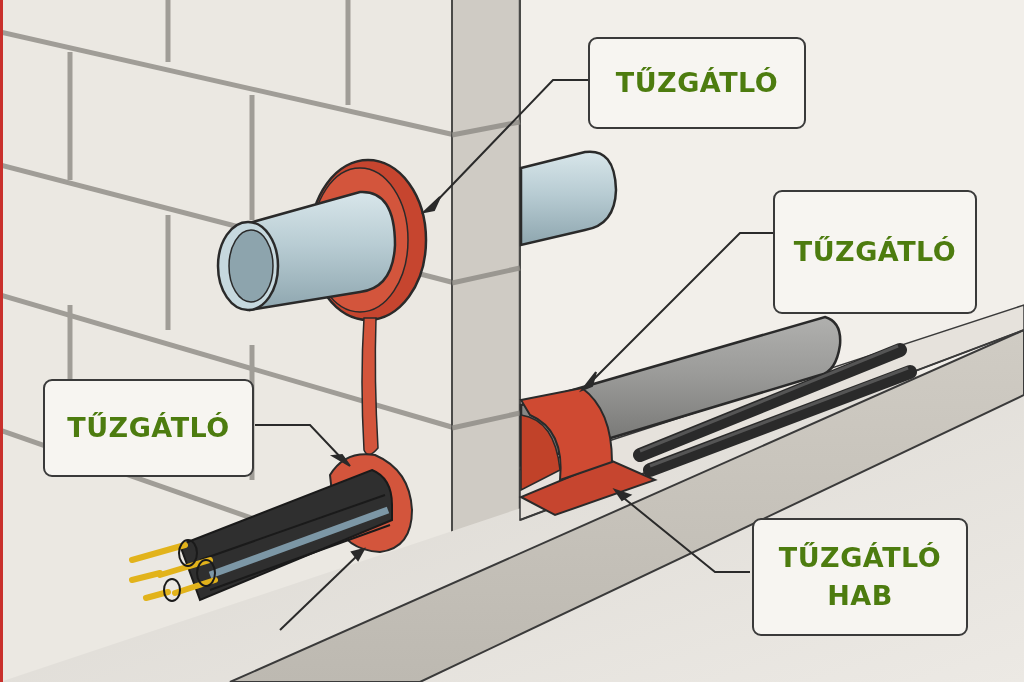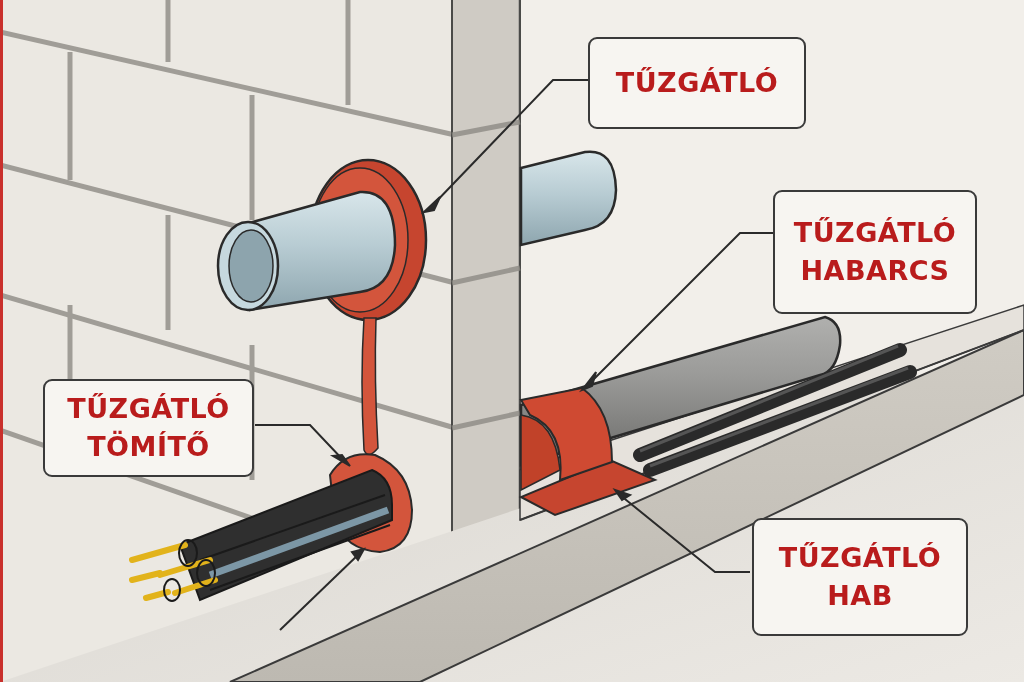--- a/index.html
+++ b/index.html
@@ -7,21 +7,21 @@
     #scene { position: absolute; left: 0; top: 0; width: 1024px; height: 682px; }
     .label {
       position: absolute;
       background: #f7f5f1;
       border: 2px solid #3a3a3a;
       border-radius: 9px;
       box-sizing: border-box;
       display: flex; flex-direction: column; align-items: center; justify-content: center;
       font-family: "DejaVu Sans", sans-serif;
       font-weight: bold;
-      color: #b91c1c;
+      color: #4d7c0f;
       font-size: 27px;
       line-height: 38px;
       letter-spacing: 0.5px;
     }
     .label span { display: block; white-space: nowrap; }
     .edge { position: absolute; left: 0; top: 0; width: 3px; height: 682px; background: #c9302c; }
   </style>
 </head>
 <body>
 
@@ -155,24 +155,22 @@
 </svg>
 
 <div class="edge"></div>
 
 <div class="label" style="left:588px; top:37px; width:218px; height:92px;">
   <span>TŰZGÁTLÓ</span>
 </div>
 
 <div class="label" style="left:773px; top:190px; width:204px; height:124px;">
   <span>TŰZGÁTLÓ</span>
-  <span>HABARCS</span>
 </div>
 
 <div class="label" style="left:43px; top:379px; width:211px; height:98px;">
   <span>TŰZGÁTLÓ</span>
-  <span>TÖMÍTŐ</span>
 </div>
 
 <div class="label" style="left:752px; top:518px; width:216px; height:118px;">
   <span>TŰZGÁTLÓ</span>
   <span>HAB</span>
 </div>
 
 </body></html>

